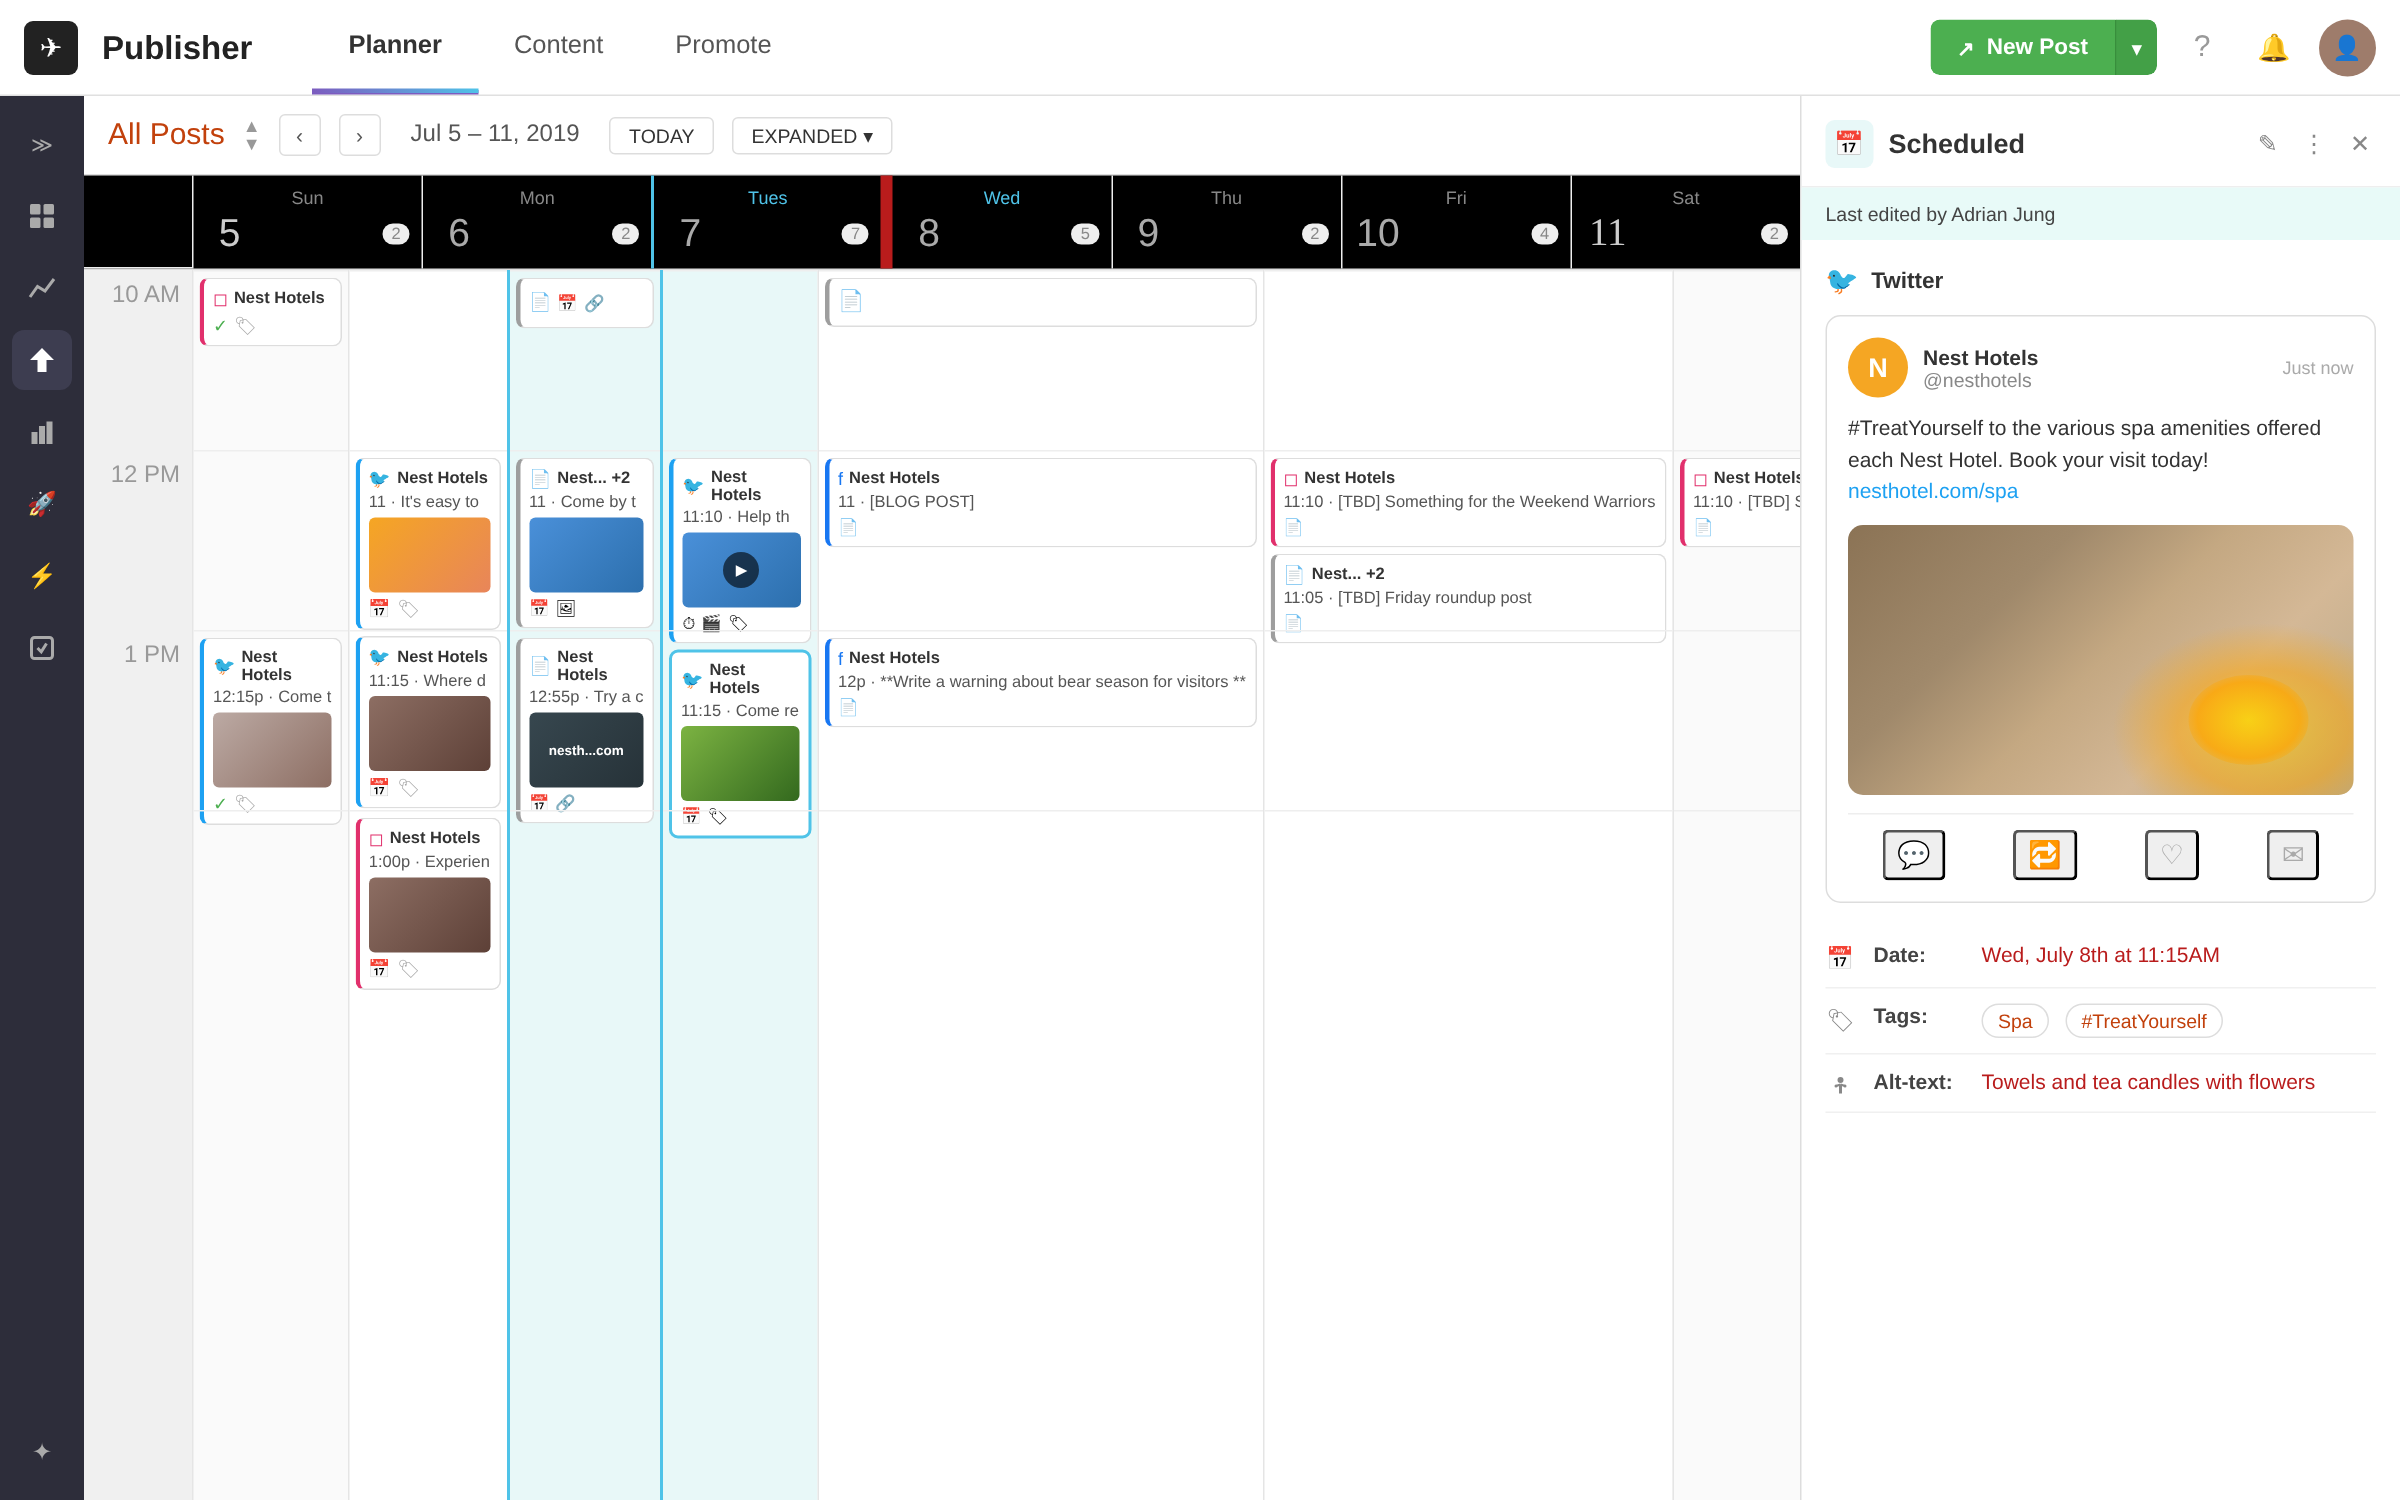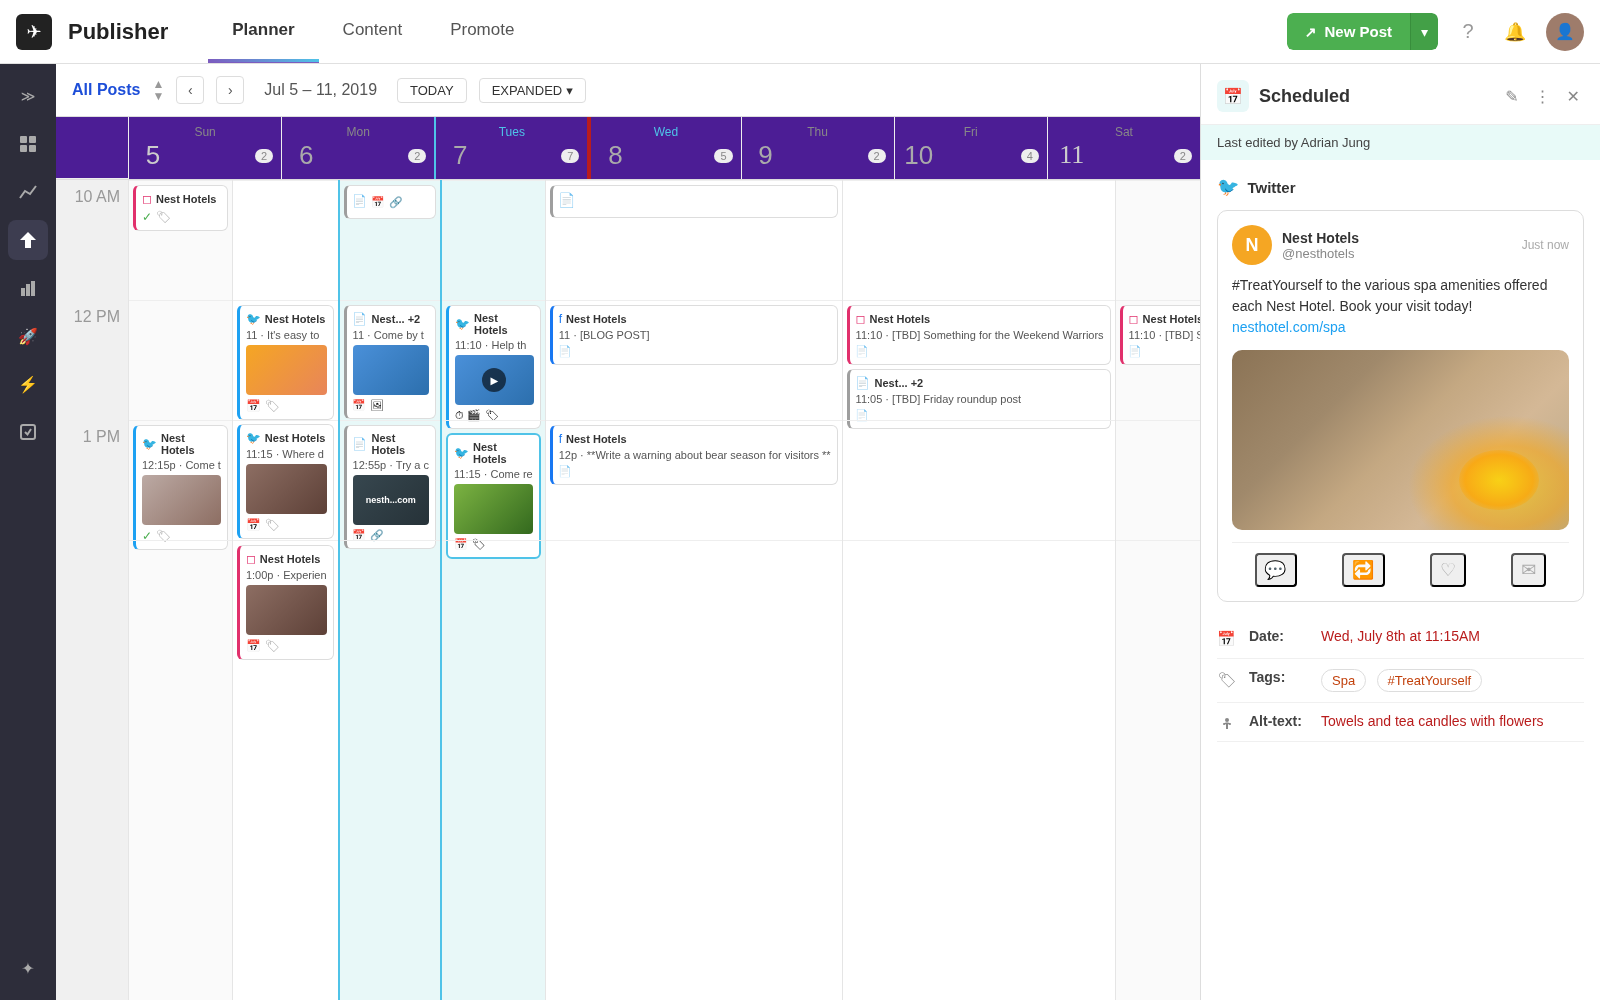--- a/index.html
+++ b/index.html
@@ -31,21 +31,21 @@
     
     .calendar-area { flex: 1; display: flex; flex-direction: column; background: #f0f0f0; overflow: hidden; }
     .calendar-header { background: #fff; padding: 12px 16px; display: flex; align-items: center; gap: 12px; border-bottom: 1px solid #ddd; flex-shrink: 0; }
     .cal-nav-btn { background: none; border: 1px solid #ddd; border-radius: 4px; width: 28px; height: 28px; cursor: pointer; display: flex; align-items: center; justify-content: center; font-size: 14px; color: #555; }
     .cal-date-range { font-size: 16px; color: #555; margin: 0 8px; }
     .btn-today { border: 1px solid #ddd; background: #fff; padding: 4px 12px; border-radius: 4px; font-size: 13px; cursor: pointer; color: #333; }
     .btn-expanded { border: 1px solid #ddd; background: #fff; padding: 4px 12px; border-radius: 4px; font-size: 13px; cursor: pointer; color: #333; display: flex; align-items: center; gap: 4px; }
 
     
     .cal-grid { flex: 1; overflow-y: auto; display: flex; flex-direction: column; }
-    .cal-days-header { display: grid; grid-template-columns: 72px repeat(7, 1fr); background: #4c1d95; border-bottom: 1px solid #ddd; flex-shrink: 0; }
+    .cal-days-header { display: grid; grid-template-columns: 72px repeat(7, 1fr); background: #000000; border-bottom: 1px solid #ddd; flex-shrink: 0; }
     .cal-day-header { padding: 8px 4px; text-align: center; border-left: 1px solid #eee; }
     .cal-day-header .day-name { font-size: 12px; color: #888; }
     .cal-day-header .day-num { font-size: 22px; font-weight: 300; color: #ccc; display: inline-flex; align-items: center; justify-content: center; width: 32px; height: 32px; border-radius: 50%; }
     .day-count-badge { font-size: 11px; background: #eee; color: #888; border-radius: 10px; padding: 1px 6px; margin-top: 2px; display: inline-block; }
     .time-col { display: flex; flex-direction: column; }
     .time-slot-label { height: 120px; display: flex; align-items: flex-start; padding-top: 8px; justify-content: flex-end; padding-right: 8px; font-size: 16px; color: #999; flex-shrink: 0; }
     .cal-day-col { border-left: 1px solid #e5e5e5; display: flex; flex-direction: column; background: #fff; position: relative; }
     .cal-day-col.today { background: #e8f8f8; border-left: 2px solid #4fc3e8; }
     .hour-row { height: 120px; border-top: 1px solid #eee; flex-shrink: 0; padding: 4px; position: relative; }
 
@@ -179,21 +179,21 @@
           <rect x="3" y="3" width="14" height="14" rx="2" stroke="#aaa" stroke-width="2"></rect>
           <path d="M7 10l2.5 2.5L13 7" stroke="#aaa" stroke-width="2" fill="none"></path>
         </svg>
     </div>
     <div class="sidebar-icon" style="color:#aaa; font-size:16px; margin-top: auto;">✦</div>
   </div>
 
   <div class="calendar-area">
 
     <div class="calendar-header">
-      <span style="font-weight:700; font-size:16px; color:#1d4ed8;">All Posts</span>
+      <span style="font-weight:400; font-size:20px; color:#c2410c;">All Posts</span>
       <div class="scroll-arrows">
         <button class="scroll-arrow">▲</button>
         <button class="scroll-arrow">▼</button>
       </div>
       <button class="cal-nav-btn">‹</button>
       <button class="cal-nav-btn">›</button>
       <span class="cal-date-range">Jul 5 – 11, 2019</span>
       <button class="btn-today">TODAY</button>
       <button class="btn-expanded">
         <span>EXPANDED</span>
@@ -221,21 +221,21 @@
       </div>
 
       <div class="cal-day-header" style="border-left: 2px solid #4fc3e8;">
         <div class="day-name" style="color:#4fc3e8;">Tues</div>
         <div style="display:flex; justify-content:space-between; align-items:center; padding: 0 4px;">
           <div class="day-num" style="font-size:26px; color:#aaa;">7</div>
           <span class="day-count-badge">7</span>
         </div>
       </div>
 
-      <div class="cal-day-header" style="border-left: 4px solid #b91c1c;">
+      <div class="cal-day-header" style="border-left: 8px solid #b91c1c;">
         <div class="day-name" style="color:#4fc3e8;">Wed</div>
         <div style="display:flex; justify-content:space-between; align-items:center; padding: 0 4px;">
           <div class="day-num" style="font-size:26px; color:#aaa;">8</div>
           <span class="day-count-badge">5</span>
         </div>
       </div>
 
       <div class="cal-day-header">
         <div class="day-name">Thu</div>
         <div style="display:flex; justify-content:space-between; align-items:center; padding: 0 4px;">

